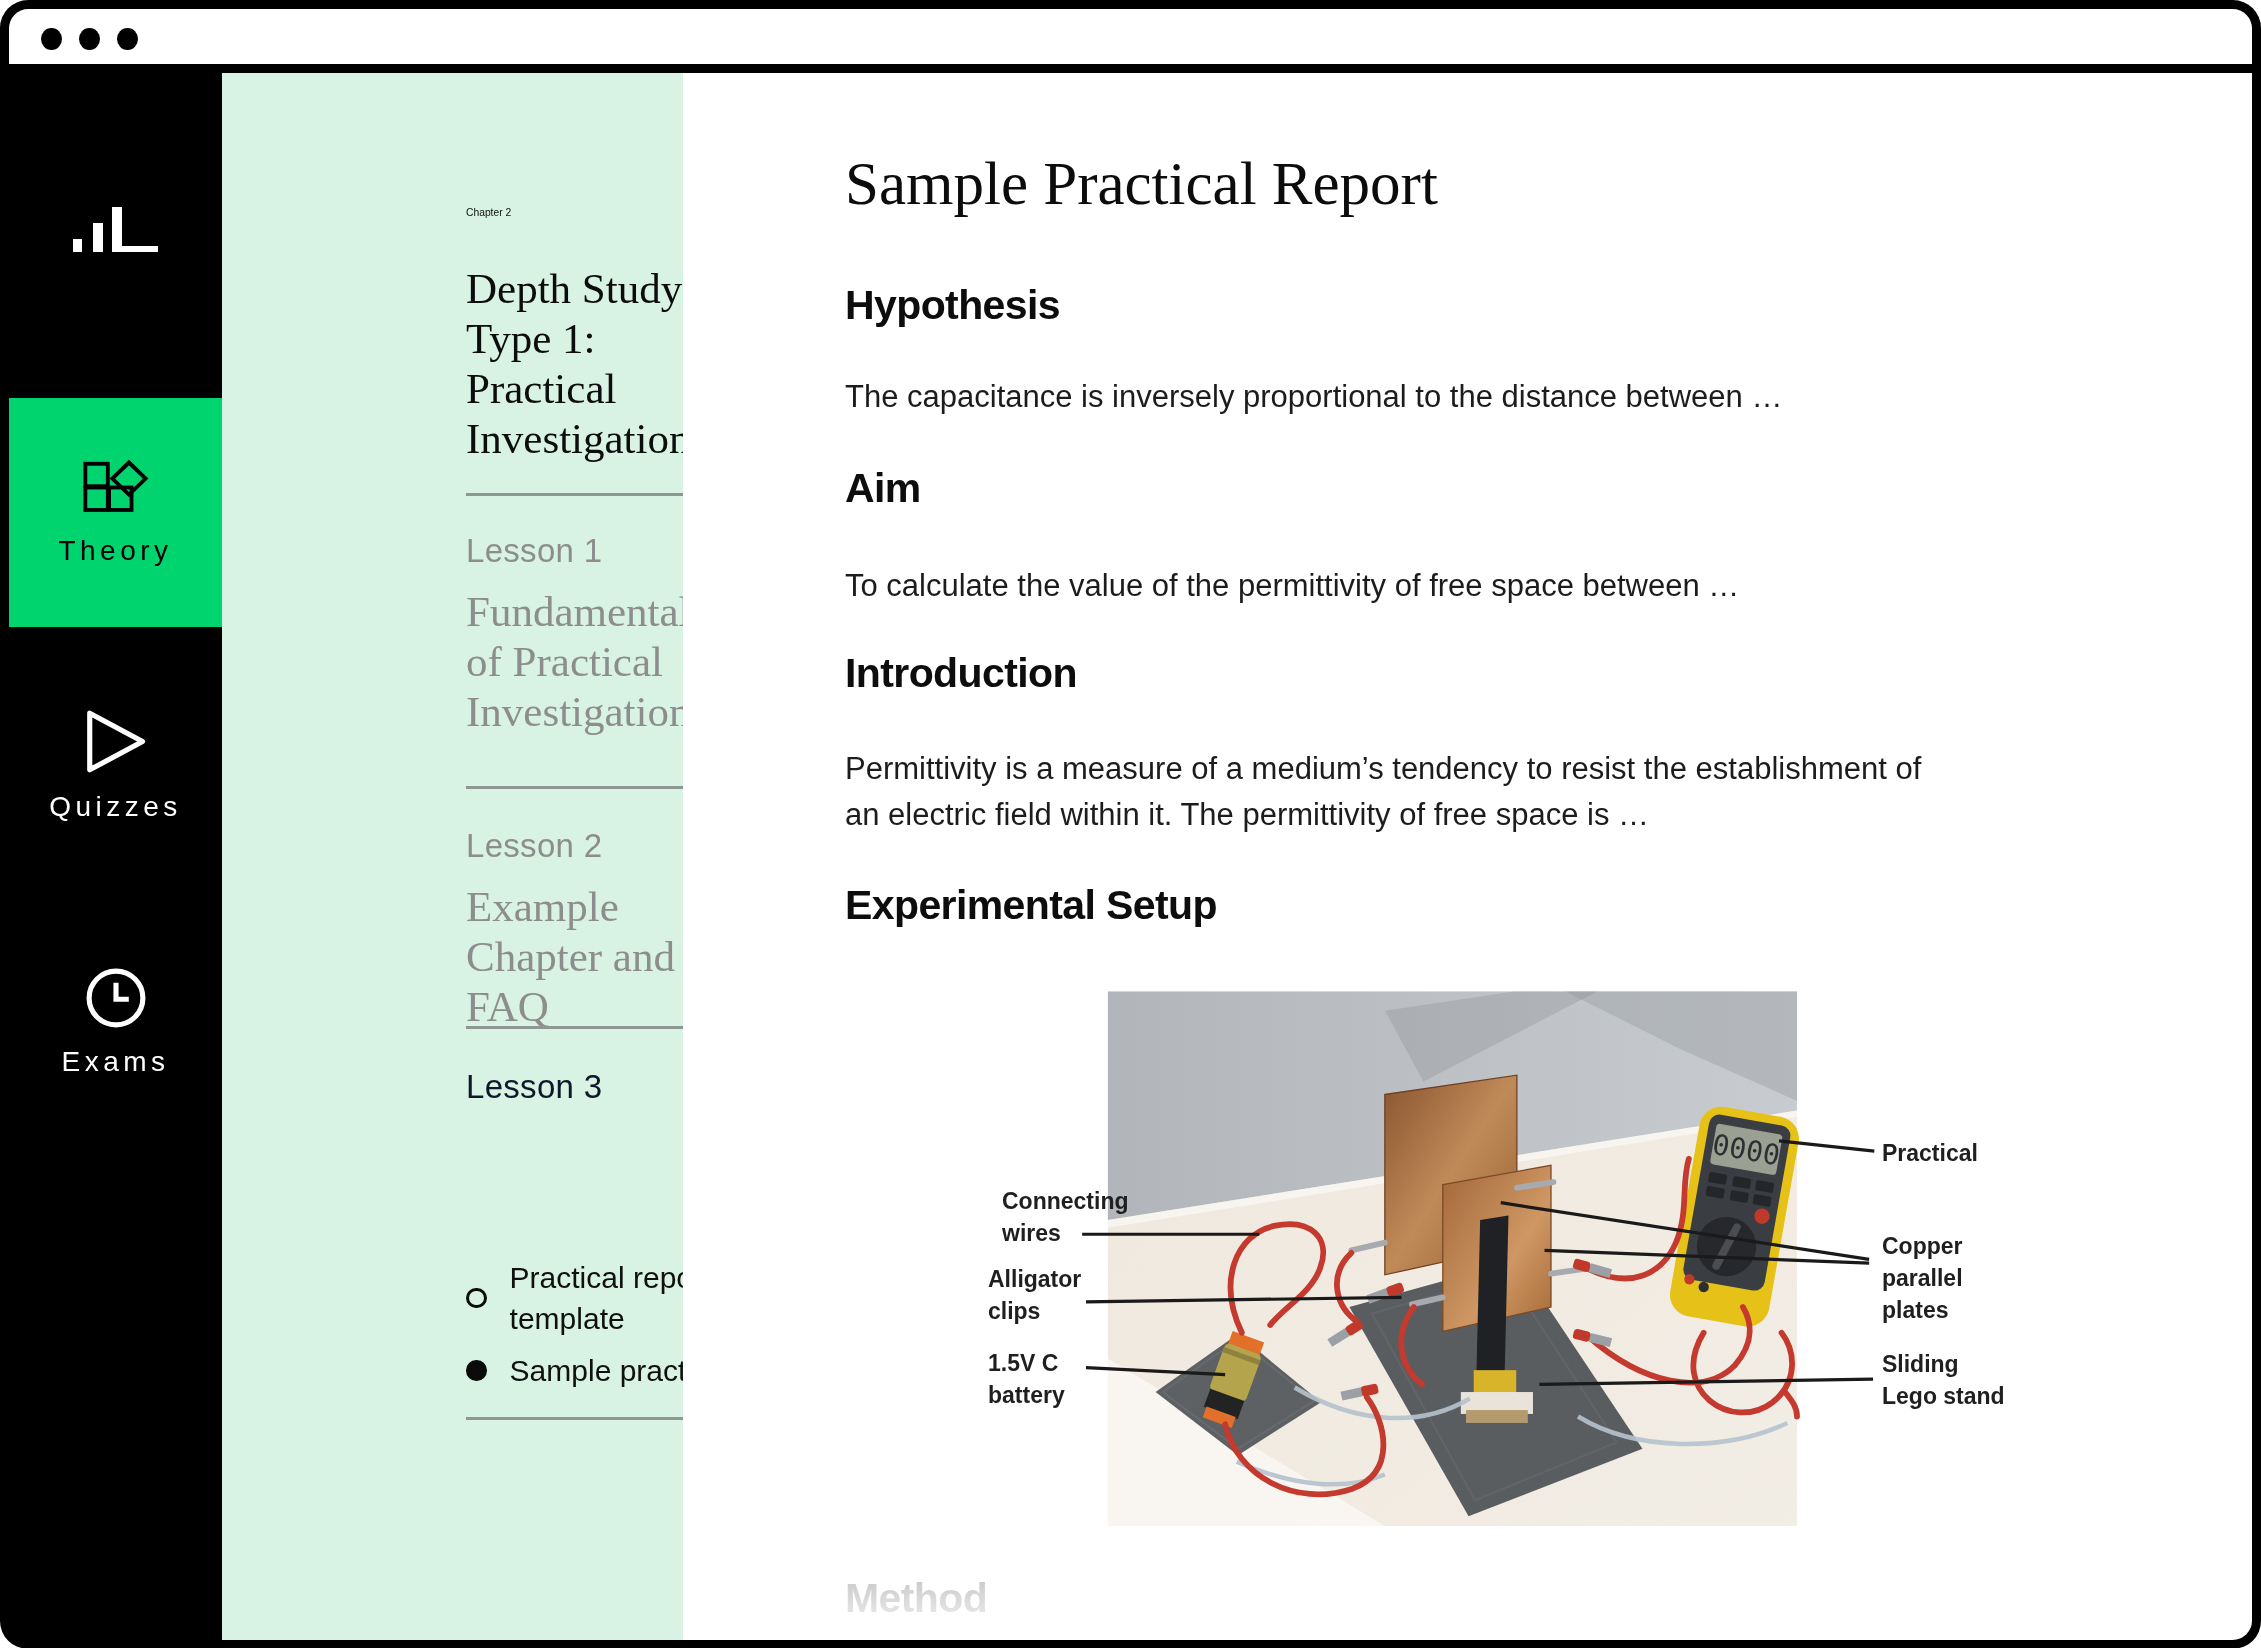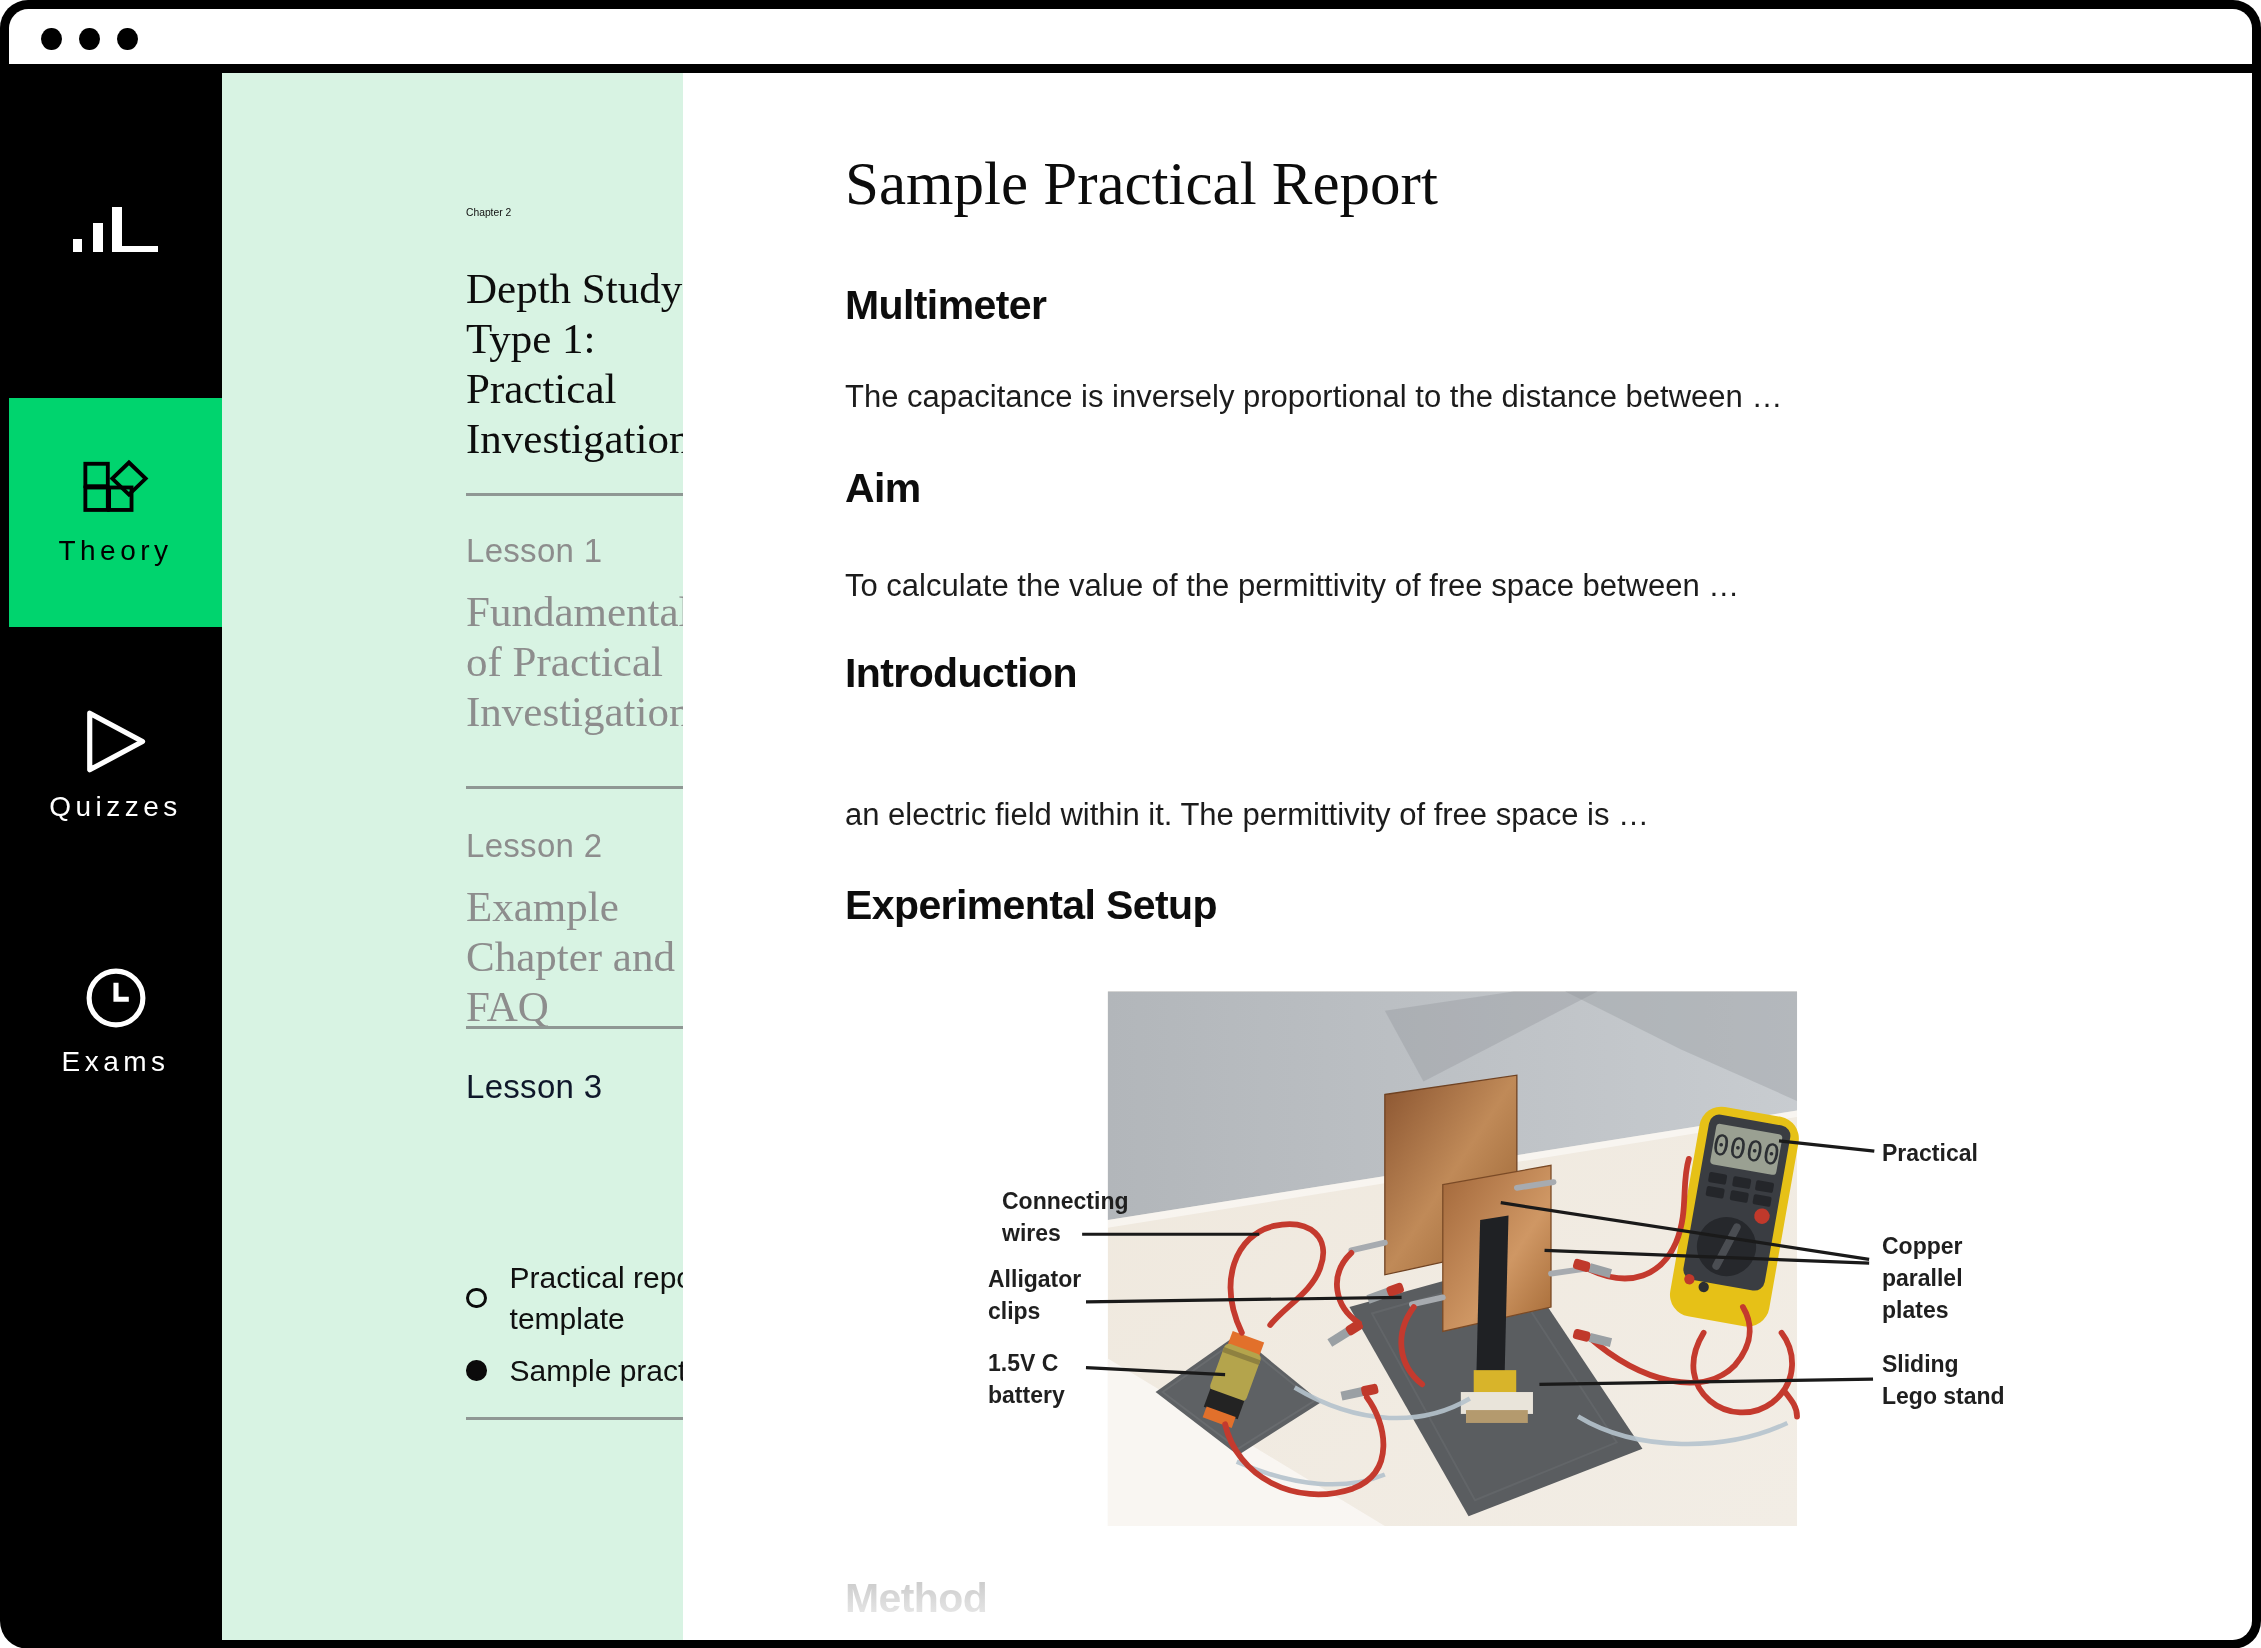--- a/index.html
+++ b/index.html
@@ -120,27 +120,28 @@
         <div class="radio-row" style="left:244px;top:1277px">
           <span class="radio filled"></span>
           <span class="radio-label nowrap">Sample practical report</span>
         </div>
         <div class="divider" style="top:1344px"></div>
       </div>
 
       <div id="main">
         <div class="page-title" style="top:76px">Sample Practical Report</div>
 
-        <div class="sec-h" style="top:209px">Multimeter</div>
+        <div class="sec-h" style="top:209px">Hypothesis</div>
         <div class="body-line" style="top:301px">The capacitance is inversely proportional to the distance between …</div>
 
         <div class="sec-h" style="top:392px">Aim</div>
         <div class="body-line" style="top:490px">To calculate the value of the permittivity of free space between …</div>
 
         <div class="sec-h" style="top:577px">Introduction</div>
+        <div class="body-line" style="top:673px">Permittivity is a measure of a medium’s tendency to resist the establishment of</div>
         <div class="body-line" style="top:719px">an electric field within it. The permittivity of free space is …</div>
 
         <div class="sec-h" style="top:809px">Experimental Setup</div>
 
         <div id="figure">
           <svg width="1082" height="567" viewBox="0 0 1680 880">
             <defs>
               <linearGradient id="wallG" x1="0" y1="0" x2="1" y2="0">
                 <stop offset="0" stop-color="#b2b6ba"></stop>
                   <stop offset="1" stop-color="#c8ccd0"></stop>

